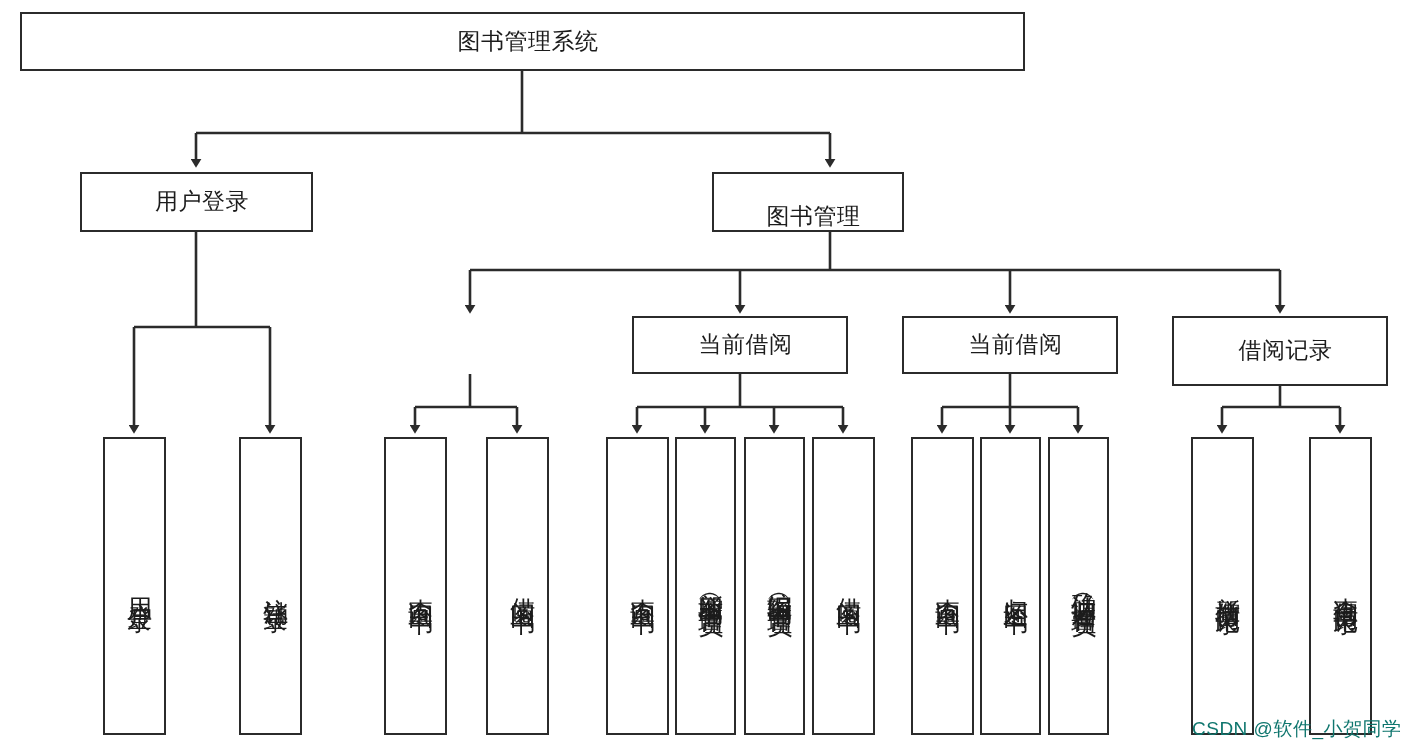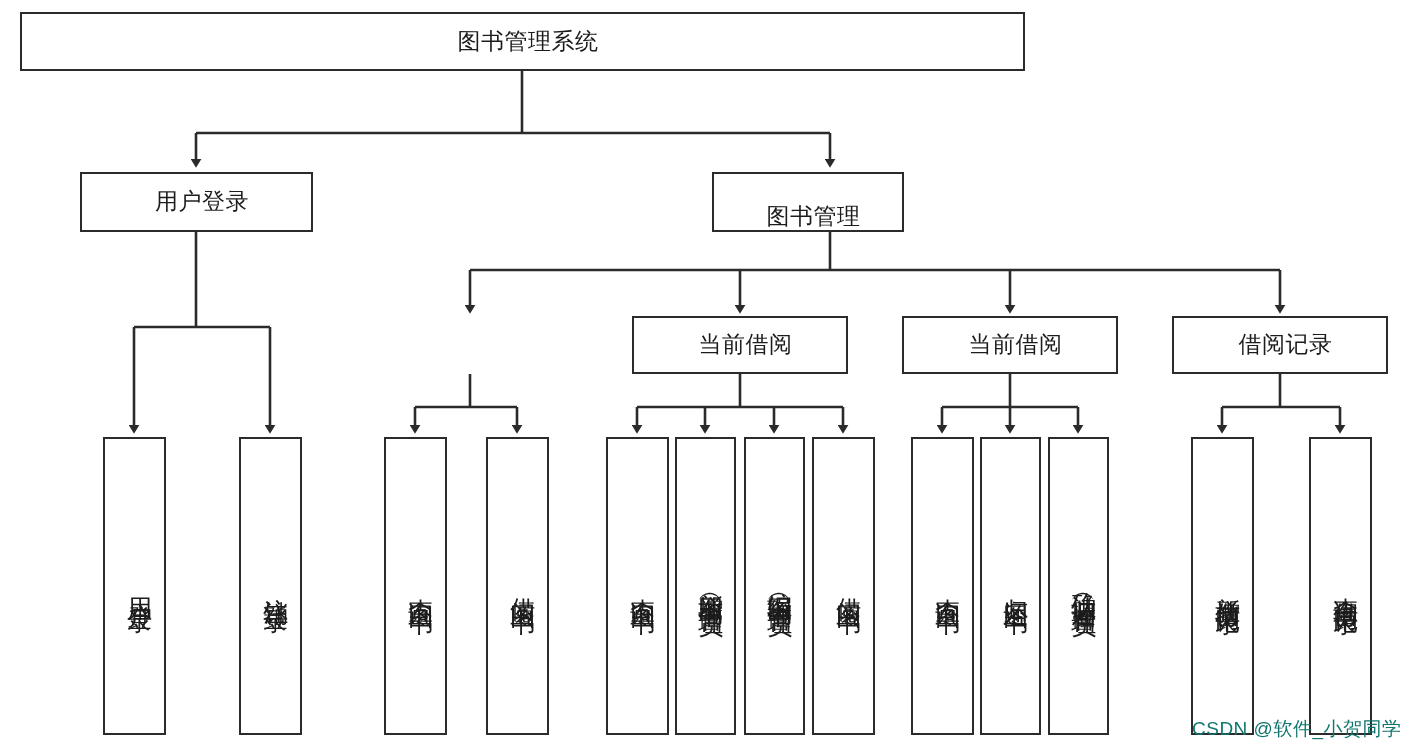--- a/index.html
+++ b/index.html
@@ -133,21 +133,21 @@
   <div class="node" style="left:712px; top:172px; width:192px; height:60px;align-items:flex-end;">
     <span class="lbl">图书管理</span>
   </div>
 
   <div class="node" style="left:632px; top:316px; width:216px; height:58px;">
     <span class="lbl">当前借阅</span>
   </div>
   <div class="node" style="left:902px; top:316px; width:216px; height:58px;">
     <span class="lbl">当前借阅</span>
   </div>
-  <div class="node" style="left:1172px; top:316px; width:216px; height:58px;">
+  <div class="node" style="left:1172px; top:316px; width:216px; height:70px;">
     <span class="lbl">借阅记录</span>
   </div>
 
   <div class="node vert" style="left:103px; top:437px; width:63px; height:298px;">
     <span class="lbl">用户登录</span>
   </div>
   <div class="node vert" style="left:239px; top:437px; width:63px; height:298px;">
     <span class="lbl">注销登录</span>
   </div>
 

